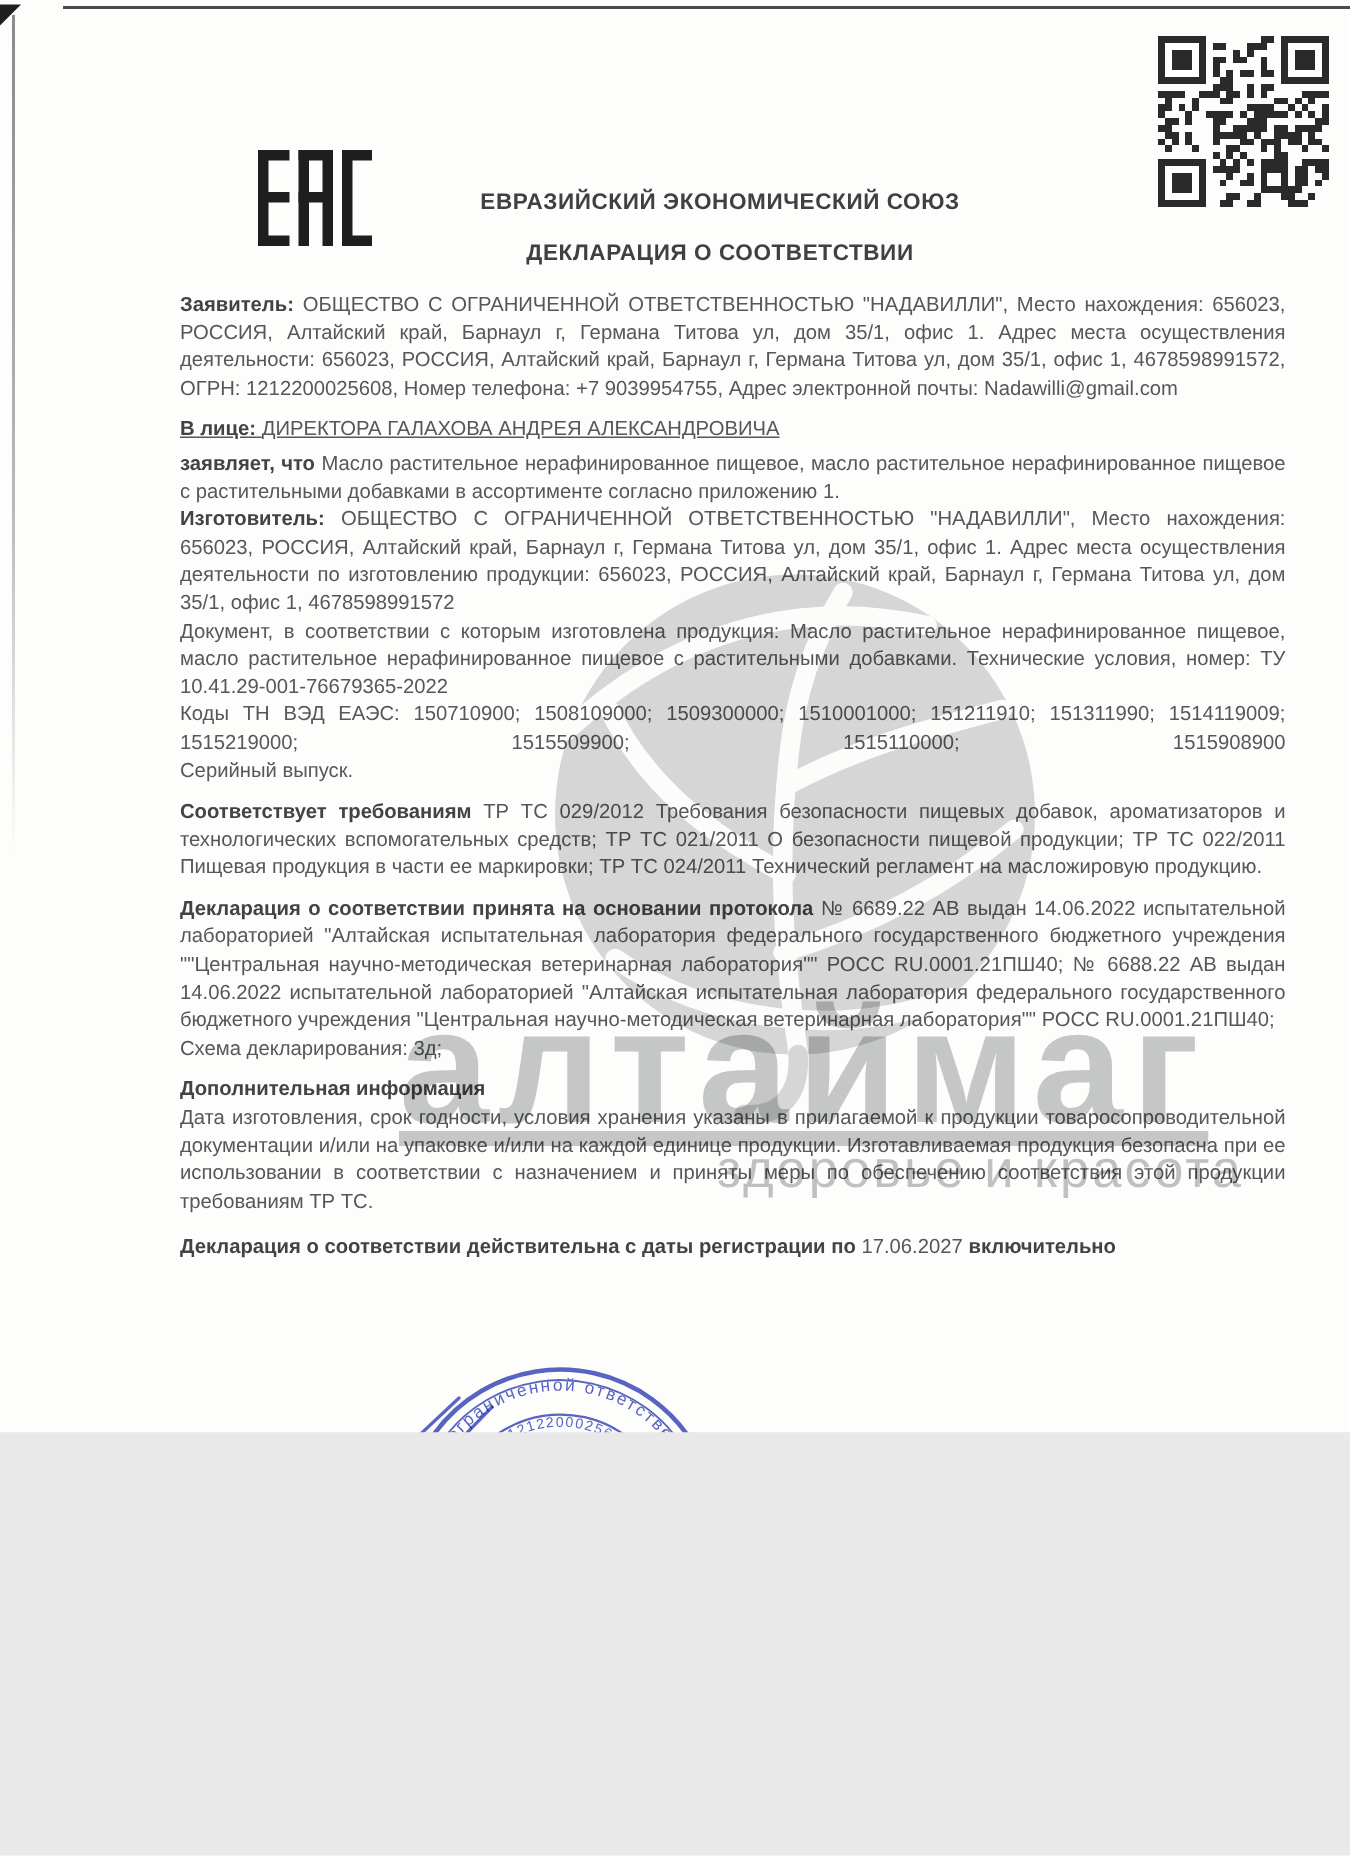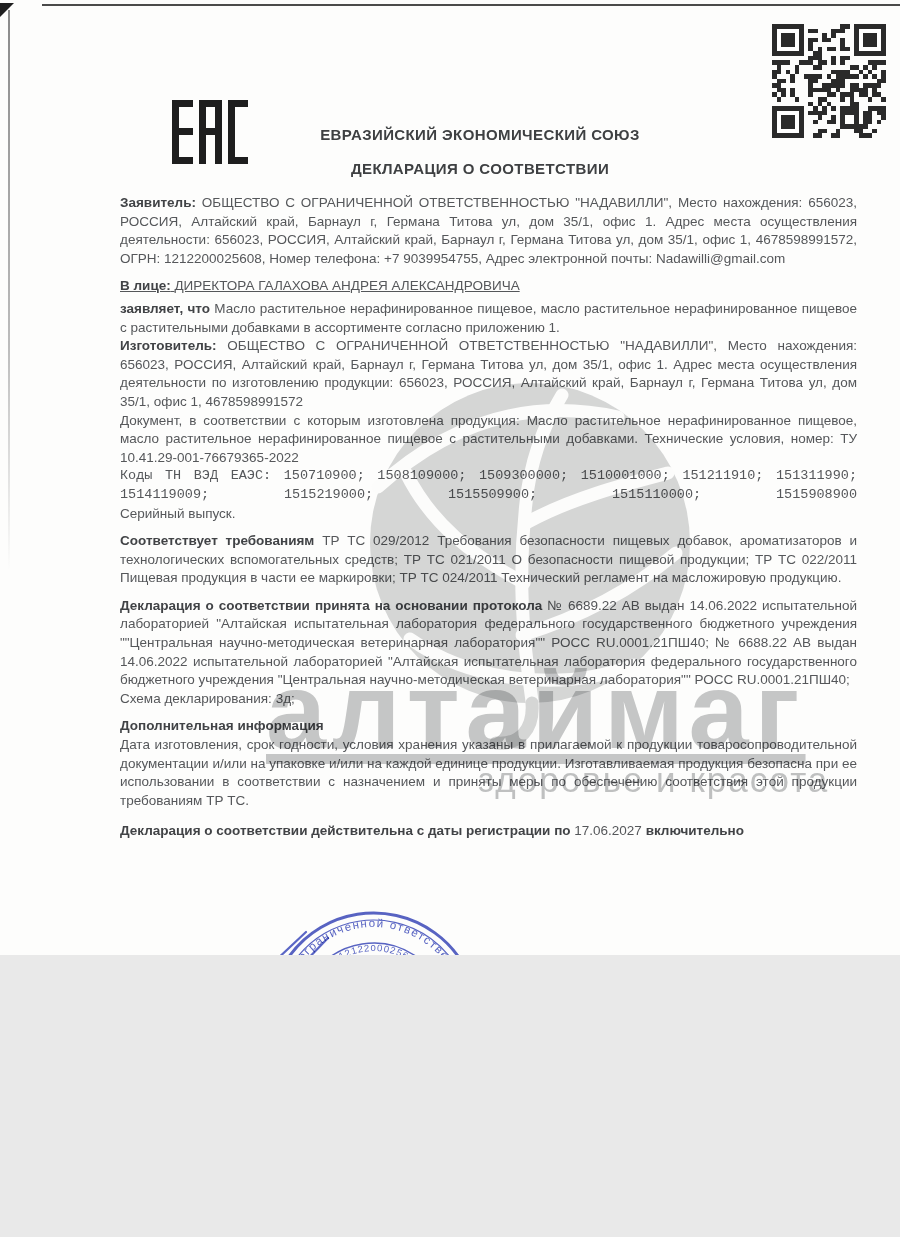--- a/index.html
+++ b/index.html
@@ -18,21 +18,21 @@
   .hdr{position:absolute;left:100px;width:760px;text-align:center;font-weight:bold;color:#3e4042;letter-spacing:.4px;}
   .hdr1{top:126px;font-size:15px;}
   .hdr2{top:160px;font-size:15px;}
   .qr{position:absolute;left:770px;top:24px;width:118px;height:114px;}
   
   .content{position:absolute;left:120px;top:194px;width:737px;font-size:13.5px;line-height:18.6px;text-align:justify;}
   .content p{margin:0;}
   .mb{margin-bottom:9px !important;}
   .mbs{margin-bottom:4px !important;text-decoration:underline;}
   b,.b{font-weight:bold;color:#414346;}
-  .codes-p{text-align:justify;text-align-last:justify;font-family:Liberation Mono, monospace;}
+  .codes-p{text-align:justify;text-align-last:justify;}
   
   .wm{pointer-events:none;mix-blend-mode:multiply;}
   .wm-tree{position:absolute;left:360px;top:373px;opacity:.40;}
   .wm-brand{position:absolute;left:266px;top:648px;font-size:108px;font-weight:bold;color:#909294;opacity:.5;letter-spacing:6px;text-decoration:underline;}
   .wm-tag{position:absolute;left:478px;top:760px;font-size:35px;color:#97999b;opacity:.6;letter-spacing:2px;}
   
   .mp-label{position:absolute;left:366px;top:1012px;font-size:12px;color:#4a4c4e;}
   .sig-line{position:absolute;left:120px;top:1046px;width:276px;border-bottom:1.5px solid #6a6c6e;}
   .name-line{position:absolute;left:404px;top:1046px;width:452px;border-bottom:1.5px solid #6a6c6e;}
   .sig-caption{position:absolute;left:122px;top:1051px;font-size:10.5px;color:#5b5d5f;}

